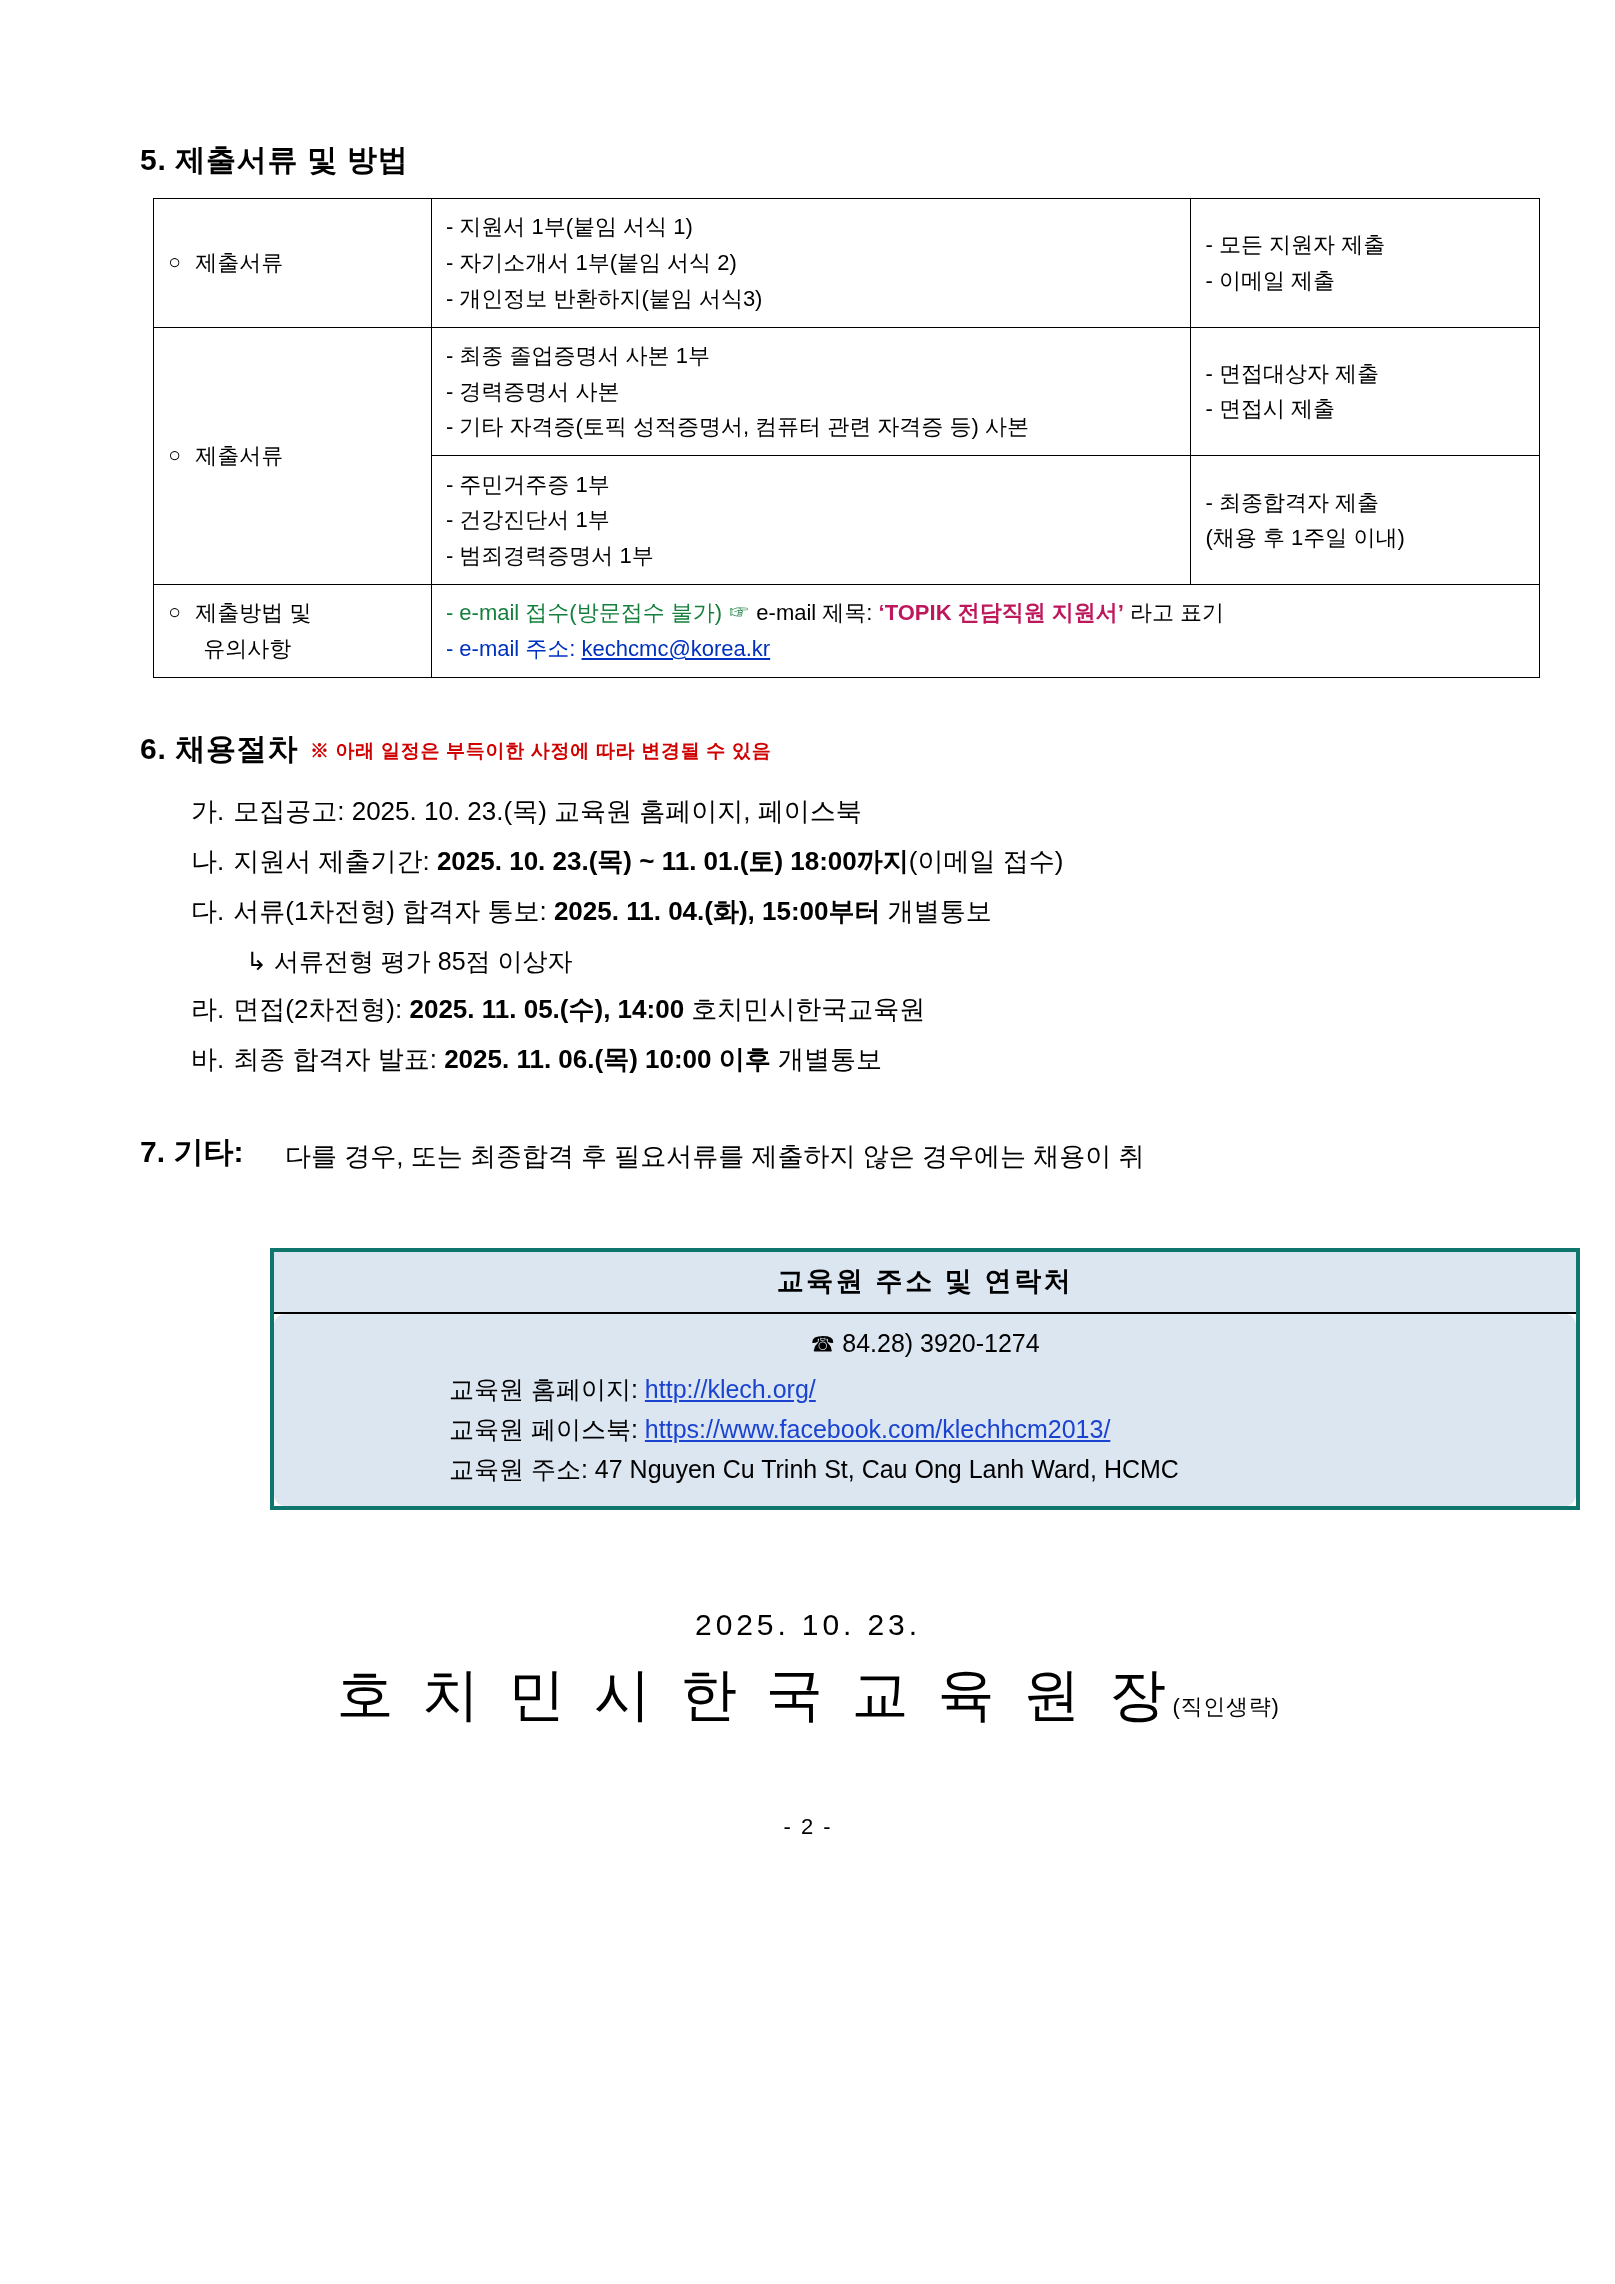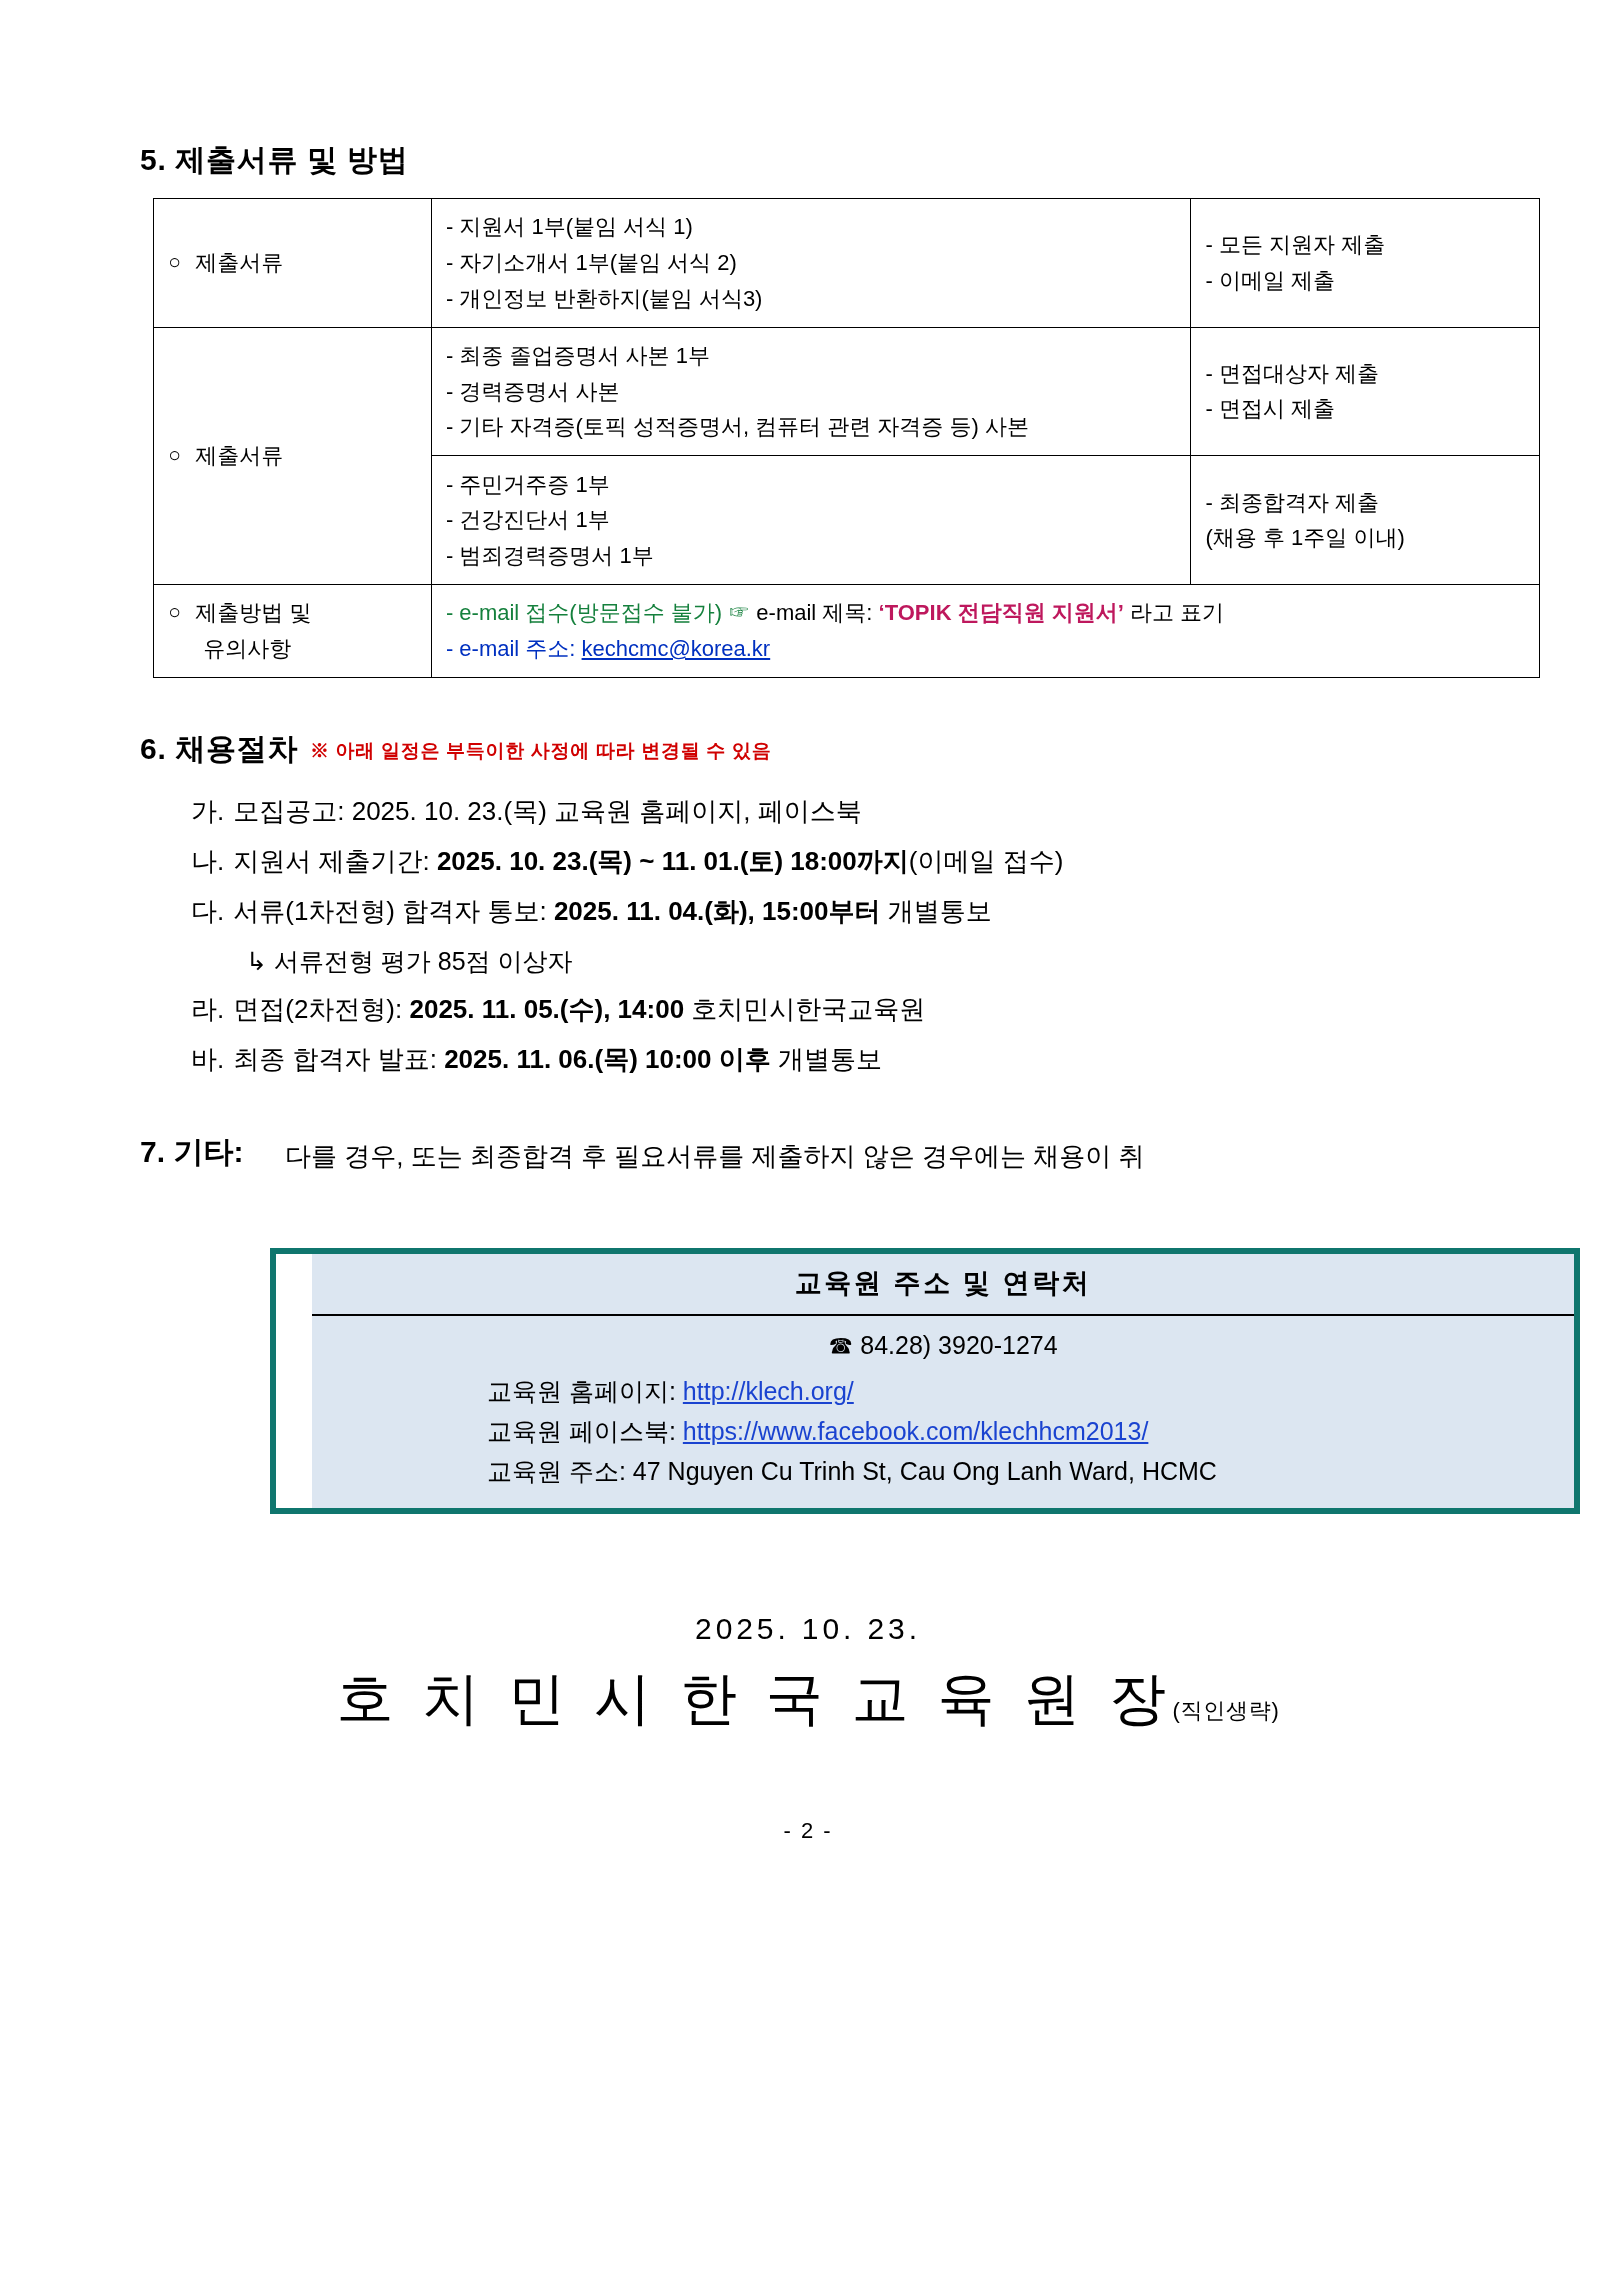--- a/index.html
+++ b/index.html
@@ -104,38 +104,38 @@
     margin-left: 145px;
     text-align: justify;
     width: 1186px;
   }
   .sec7-first { text-indent: 0; }
 
   
   .contact-box {
     margin: 68px 0 0 130px;
     width: 1310px;
-    border: 6px solid #0f766e;
+    border: 4px solid #0f766e;
     box-sizing: border-box;
-    padding-left: 36px;
   }
   .contact-title {
     background: #dce6f1;
     border-bottom: 2px solid #000;
     text-align: center;
     font-size: 27px;
     font-weight: bold;
     letter-spacing: 2.6px;
     padding: 11.7px 0 13px 0;
   }
   .contact-body {
     background: #dce6f1;
     padding: 9px 0 17px 0;
     font-size: 25px;
     line-height: 1.6;
+    border-radius: 11px;
   }
   .contact-phone {
     text-align: center;
     font-size: 25px;
     margin-bottom: 5.2px;
   }
   .contact-line {
     margin-left: 175px;
     white-space: nowrap;
   }

